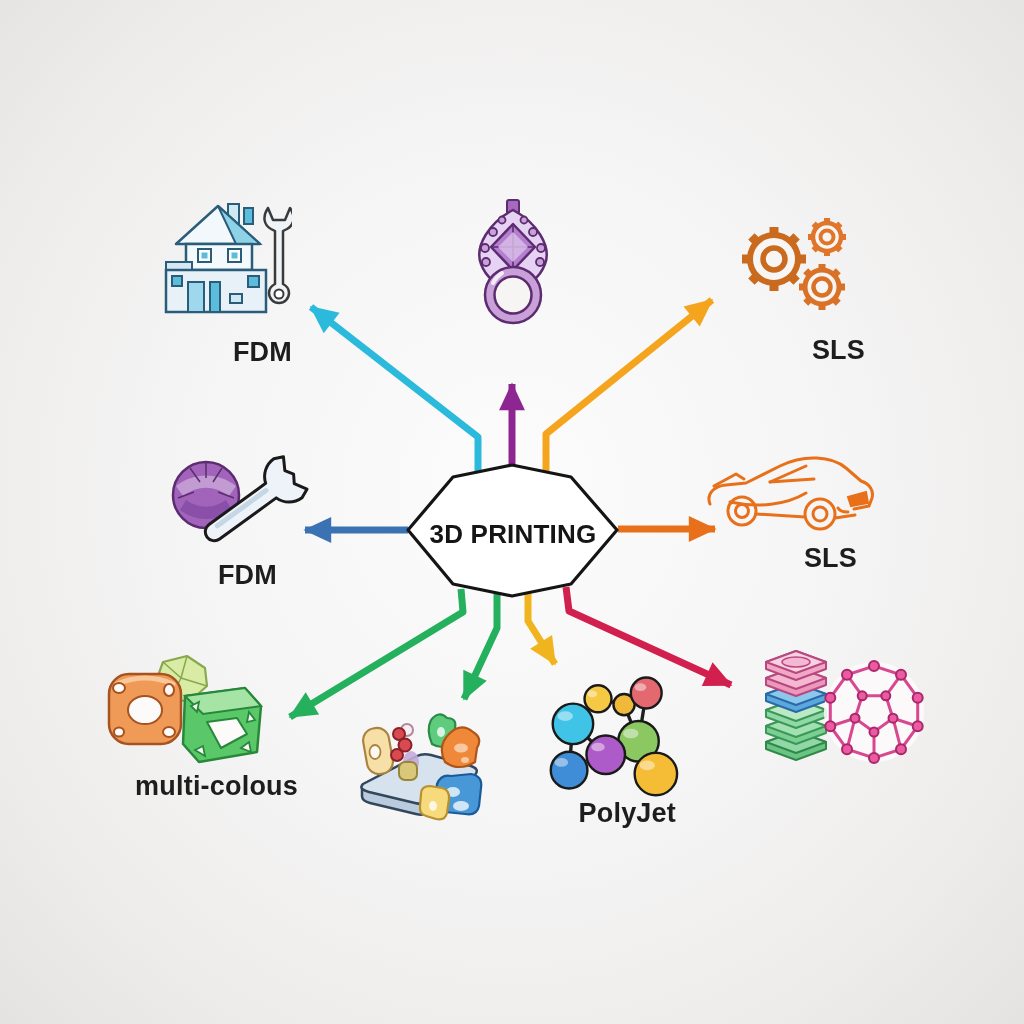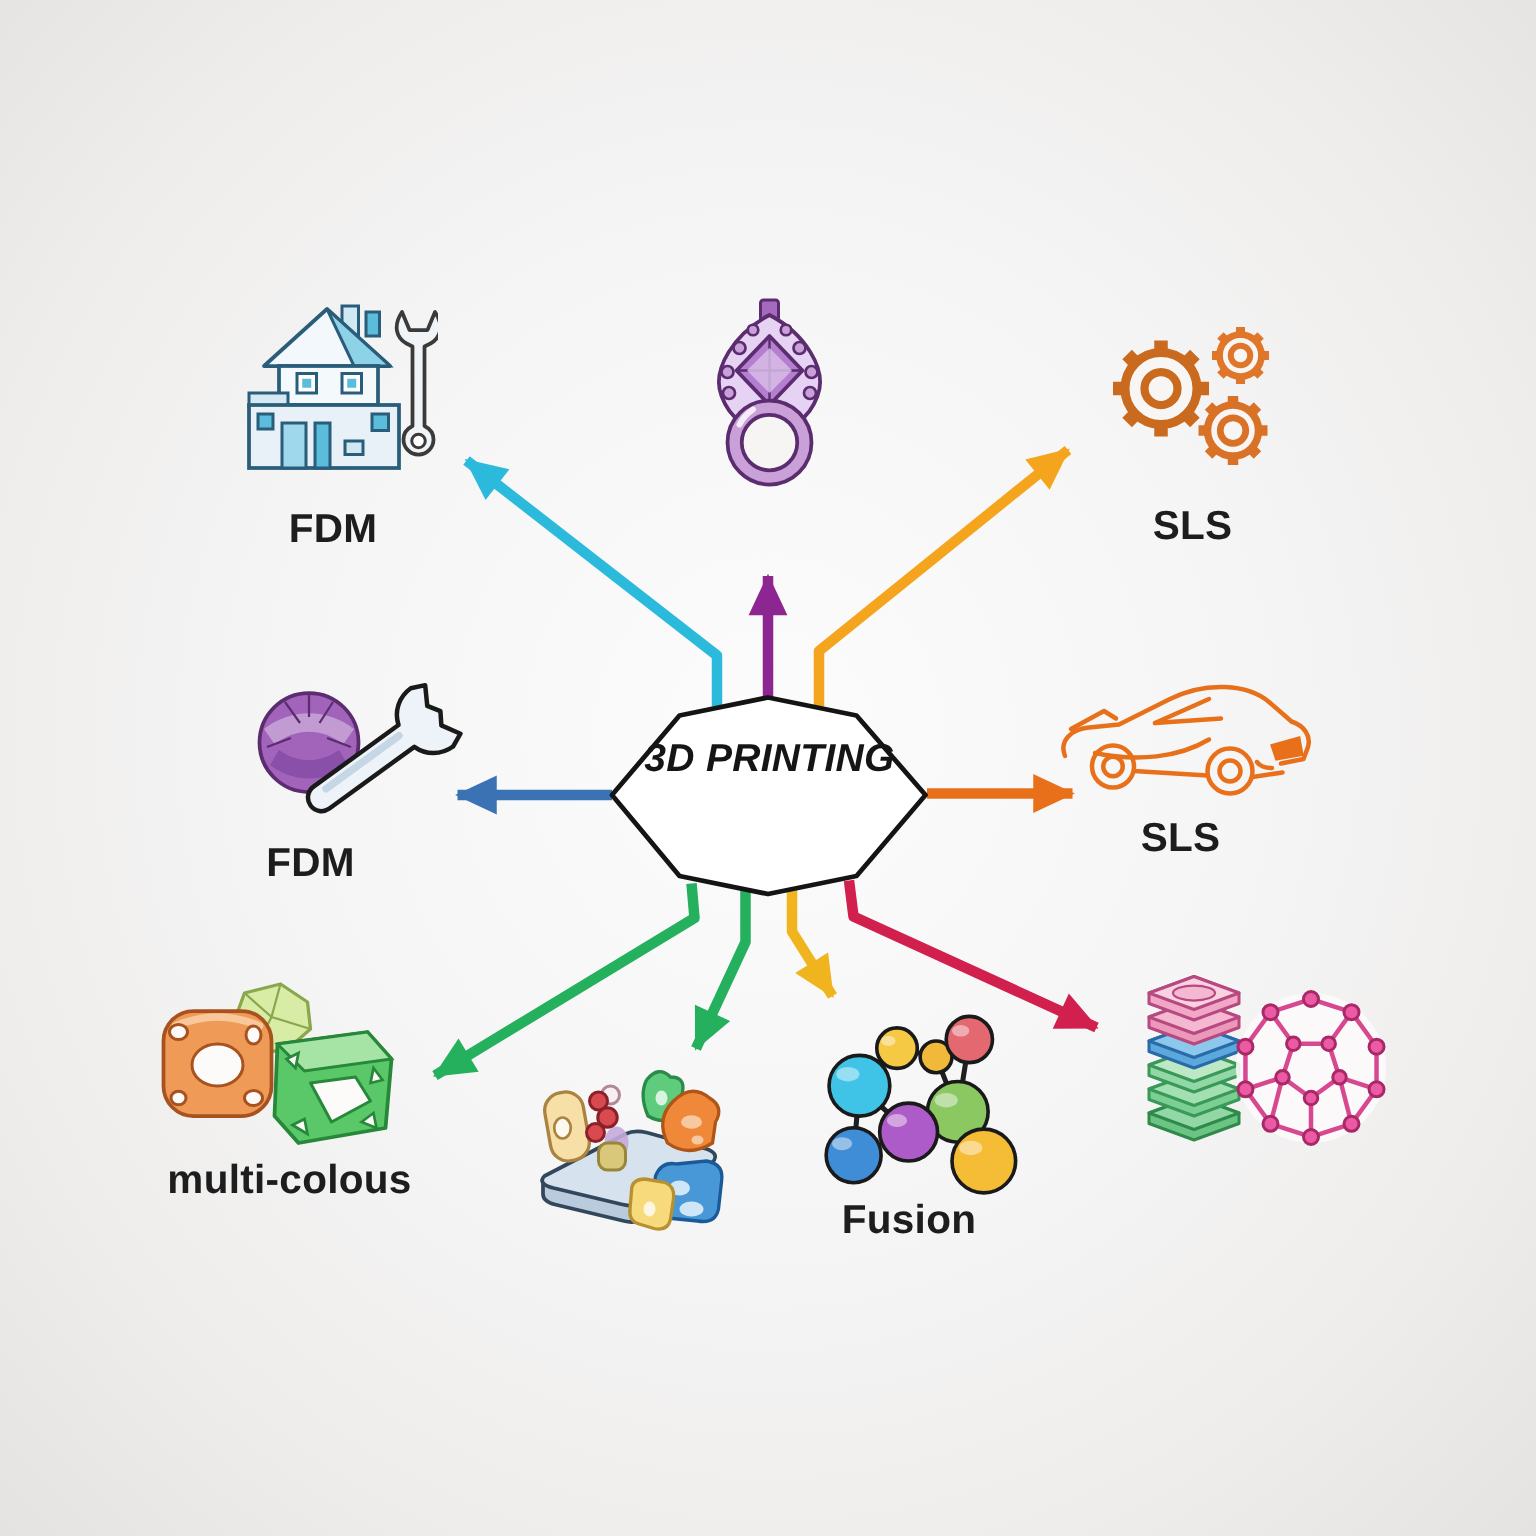--- a/index.html
+++ b/index.html
@@ -3,27 +3,27 @@
 <meta charset="utf-8">
 <style>
   html,body { margin:0; padding:0; }
   .stage {
     position:relative; width:1024px; height:1024px; overflow:hidden;
     background: radial-gradient(ellipse at 50% 48%, #fdfcfc 0%, #f6f5f5 45%, #eeedec 75%, #e4e3e2 100%);
     font-family:"Liberation Sans", sans-serif;
   }
   .links { position:absolute; left:0; top:0; }
   .hex-title {
-    position:absolute; left:413px; top:489px; width:200px;
+    position:absolute; left:413px; top:518px; width:200px;
     text-align:center; font-size:26px; font-weight:700; line-height:33px;
-    color:#151515; letter-spacing:0.2px;font-style:italic;
+    color:#151515; letter-spacing:0.2px;
   }
   .icon { position:absolute; }
   .node-label {
-    position:absolute; text-align:center; font-size:27px; font-weight:600;
+    position:absolute; text-align:right; font-size:27px; font-weight:600;
     line-height:32px; color:#1d1d1d; letter-spacing:0.2px;
   }
 </style>
 </head>
 <body>
 
 <div class="stage">
 
   <svg class="links" width="1024" height="1024" viewBox="0 0 1024 1024">
     <defs>
@@ -261,21 +261,21 @@
     <g fill="#ffffff" opacity="0.45">
       <ellipse cx="52" cy="29" rx="5" ry="3.5"></ellipse>
         <ellipse cx="102" cy="22" rx="6" ry="4"></ellipse>
       <ellipse cx="24" cy="52" rx="8" ry="5"></ellipse>
         <ellipse cx="92" cy="70" rx="8" ry="5"></ellipse>
       <ellipse cx="58" cy="84" rx="7" ry="4.5"></ellipse>
         <ellipse cx="20" cy="100" rx="7" ry="4.5"></ellipse>
       <ellipse cx="109" cy="103" rx="8" ry="5"></ellipse>
     </g>
   </svg>
-  <div class="node-label" style="left:536px;top:797px;width:140px">Fusion</div>
+  <div class="node-label" style="left:536px;top:797px;width:140px">PolyJet</div>
 
   <svg class="icon" style="left:752px;top:638px" width="185" height="140" viewBox="0 0 185 140">
     <g stroke-linejoin="round" stroke-width="2">
       <path d="M14,104 l30,-11 30,11 v7 l-30,11 -30,-11 z" fill="#6cc484" stroke="#2f8a4a"></path>
       <path d="M14,104 l30,-11 30,11 -30,11 z" fill="#92d8a6" stroke="#2f8a4a"></path>
       <path d="M14,88 l30,-11 30,11 v7 l-30,11 -30,-11 z" fill="#7ccf92" stroke="#3a9858"></path>
       <path d="M14,88 l30,-11 30,11 -30,11 z" fill="#a2e0b2" stroke="#3a9858"></path>
       <path d="M14,72 l30,-11 30,11 v7 l-30,11 -30,-11 z" fill="#92d8a6" stroke="#3a9858"></path>
       <path d="M14,72 l30,-11 30,11 -30,11 z" fill="#bce8c6" stroke="#3a9858"></path>
       <path d="M14,56 l30,-11 30,11 v7 l-30,11 -30,-11 z" fill="#5aa8dc" stroke="#2a6aa8"></path>

